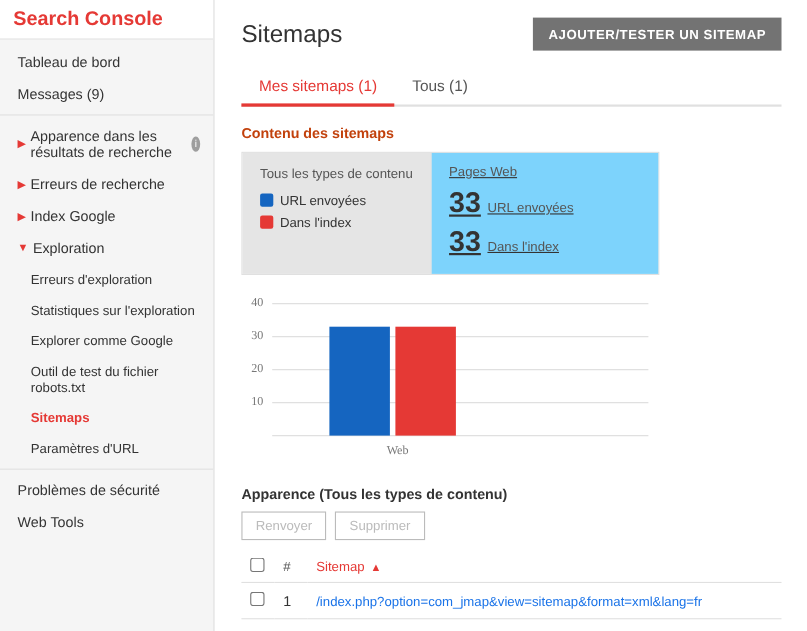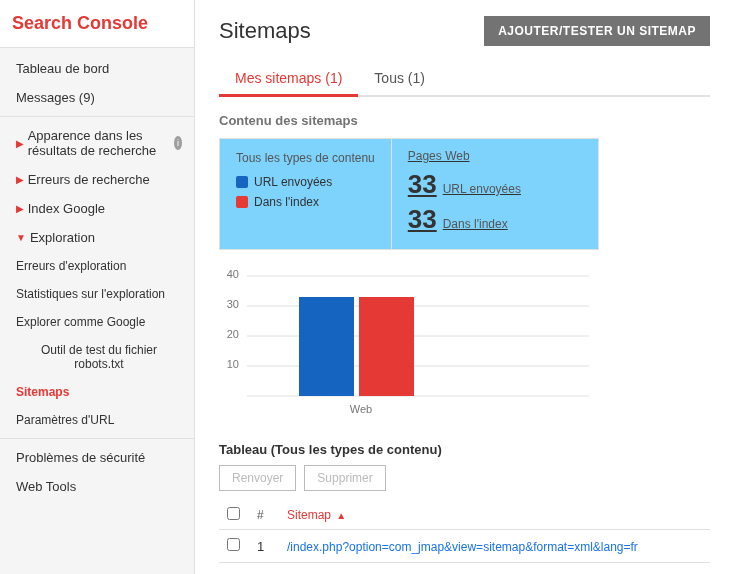--- a/index.html
+++ b/index.html
@@ -14,21 +14,21 @@
       overflow-y: auto;
       padding-top: 0;
     }
     .sidebar-header {
       background: #fff;
       padding: 8px 12px;
       font-size: 18px;
       font-weight: bold;
       color: #e53935;
       border-bottom: 1px solid #e0e0e0;
-      height: 48px;
+      height: 36px;
       display: flex;
       align-items: center;
     }
     .sidebar-section {
       padding: 6px 0;
     }
     .sidebar-item {
       padding: 7px 12px 7px 16px;
       cursor: pointer;
       color: #333;
@@ -37,23 +37,22 @@
       align-items: center;
       gap: 4px;
     }
     .sidebar-item.active { color: #e53935; font-weight: bold; }
     .sidebar-item.parent {
       font-size: 13px;
       color: #333;
       font-weight: normal;
     }
     .sidebar-item.sub {
-      padding-left: 16px;
-      font-size: 12px;
-      text-align: center;
+      padding-left: 28px;
+      font-size: 12px;
     }
     .sidebar-item .arrow {
       font-size: 10px;
       color: #e53935;
     }
     .sidebar-divider {
       border-top: 1px solid #e0e0e0;
       margin: 4px 0;
     }
     .info-icon {
@@ -118,33 +117,33 @@
       color: #e53935;
       border-bottom: 3px solid #e53935;
       font-weight: 500;
     }
 
     
     .section-title {
       font-size: 13px;
       font-weight: bold;
       margin-bottom: 10px;
-      color: #737373;
+      color: #c2410c;
     }
 
     
     .content-box {
       display: flex;
       border: 1px solid #e0e0e0;
       margin-bottom: 16px;
       max-width: 380px;
     }
     .legend-box {
       padding: 12px 16px;
-      background: #7dd3fc;
+      background: #e5e5e5;
       border-right: 1px solid #e0e0e0;
       min-width: 170px;
     }
     .legend-title {
       font-size: 12px;
       color: #555;
       margin-bottom: 10px;
     }
     .legend-item {
       display: flex;
@@ -187,20 +186,21 @@
     .stat-label {
       font-size: 12px;
       color: #555;
     }
 
     
     .chart-area {
       margin-bottom: 16px;
       position: relative;
       height: 160px;
+      font-family: Liberation Serif, serif;
     }
     .chart-svg {
       display: block;
     }
 
     
     .table-section-title {
       font-size: 13px;
       font-weight: bold;
       margin-bottom: 8px;
@@ -381,21 +381,21 @@
       <line x1="28" y1="130" x2="370" y2="130" stroke="#e0e0e0" stroke-width="1"></line>
 
       <rect x="80" y="31" width="55" height="99" fill="#1565c0"></rect>
 
       <rect x="140" y="31" width="55" height="99" fill="#e53935"></rect>
 
       <text x="142" y="147" font-size="11" fill="#777" text-anchor="middle">Web</text>
     </svg>
   </div>
 
-  <div class="table-section-title">Tableau (Tous les types de contenu)</div>
+  <div class="table-section-title">Apparence (Tous les types de contenu)</div>
 
   <div class="table-actions">
     <button class="btn-secondary disabled">Renvoyer</button>
     <button class="btn-secondary disabled">Supprimer</button>
   </div>
 
   <table>
     <thead>
       <tr>
         <th style="width:30px;">

